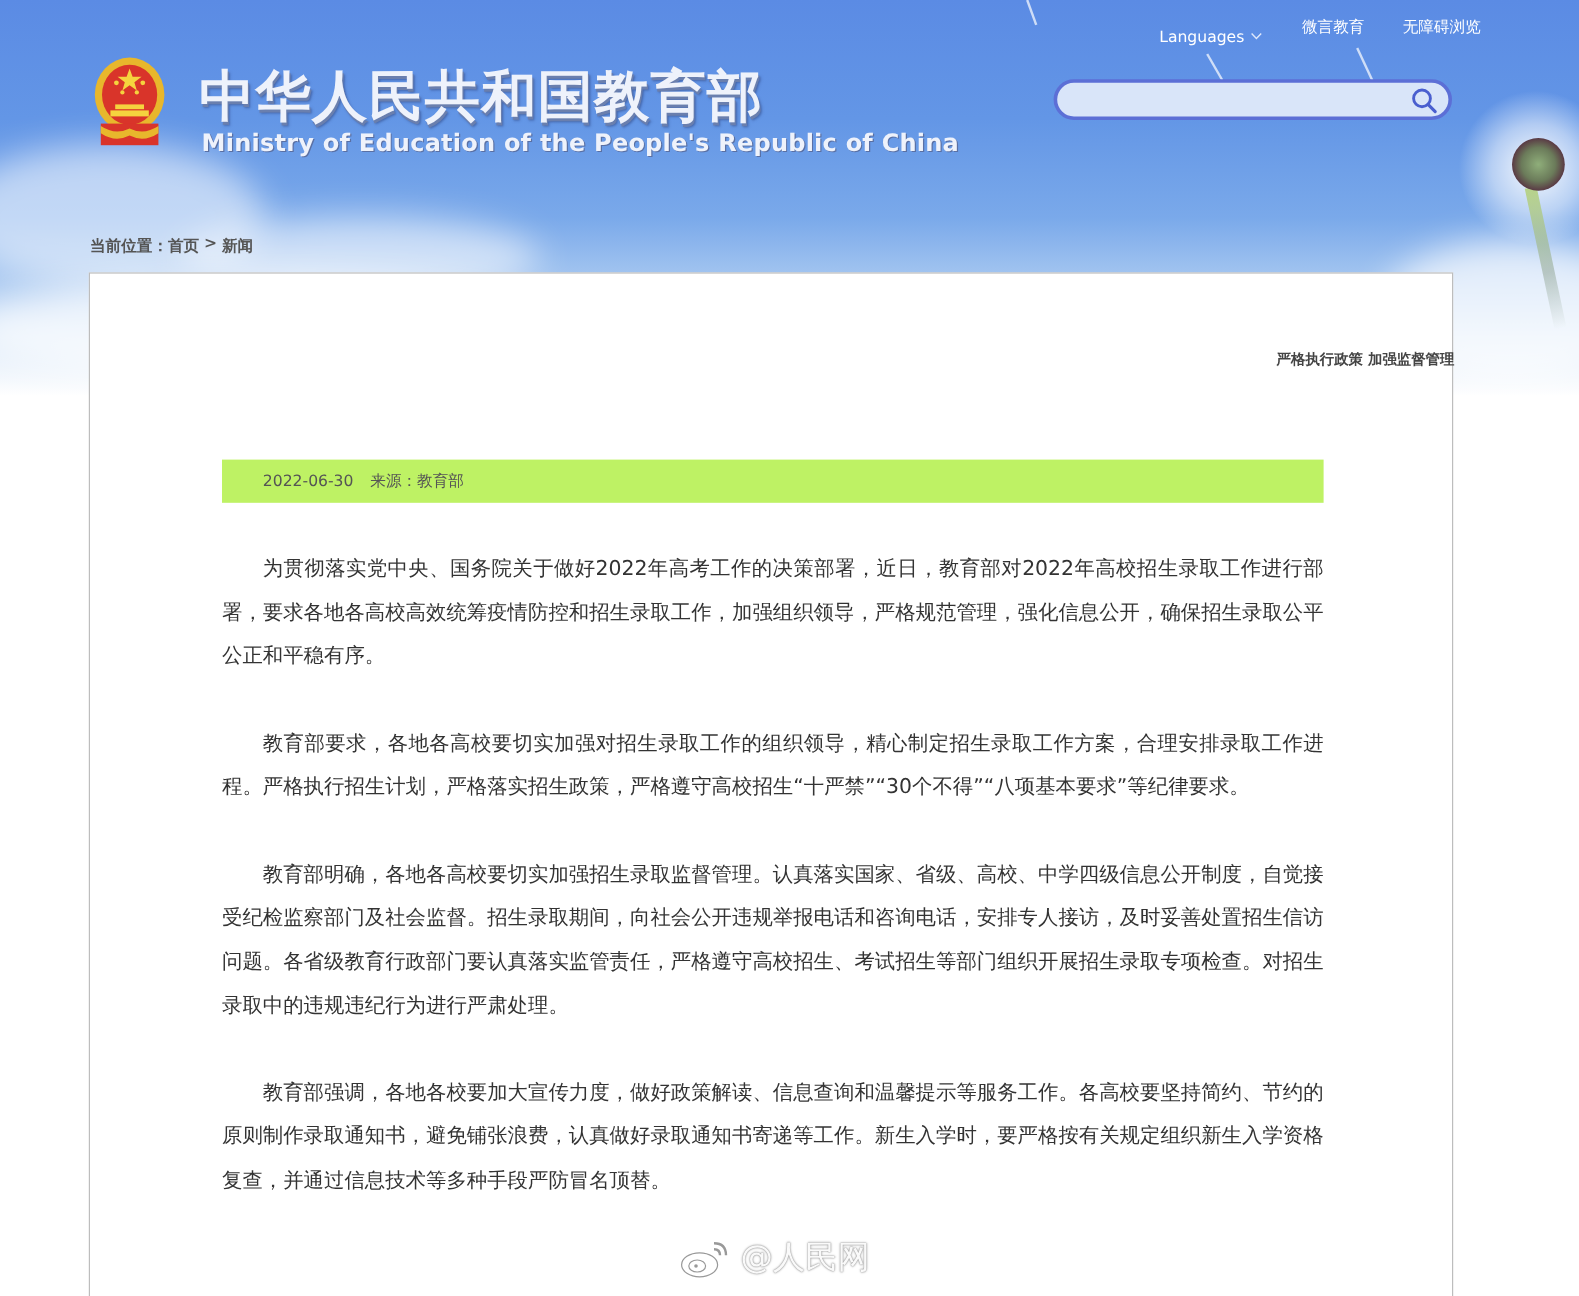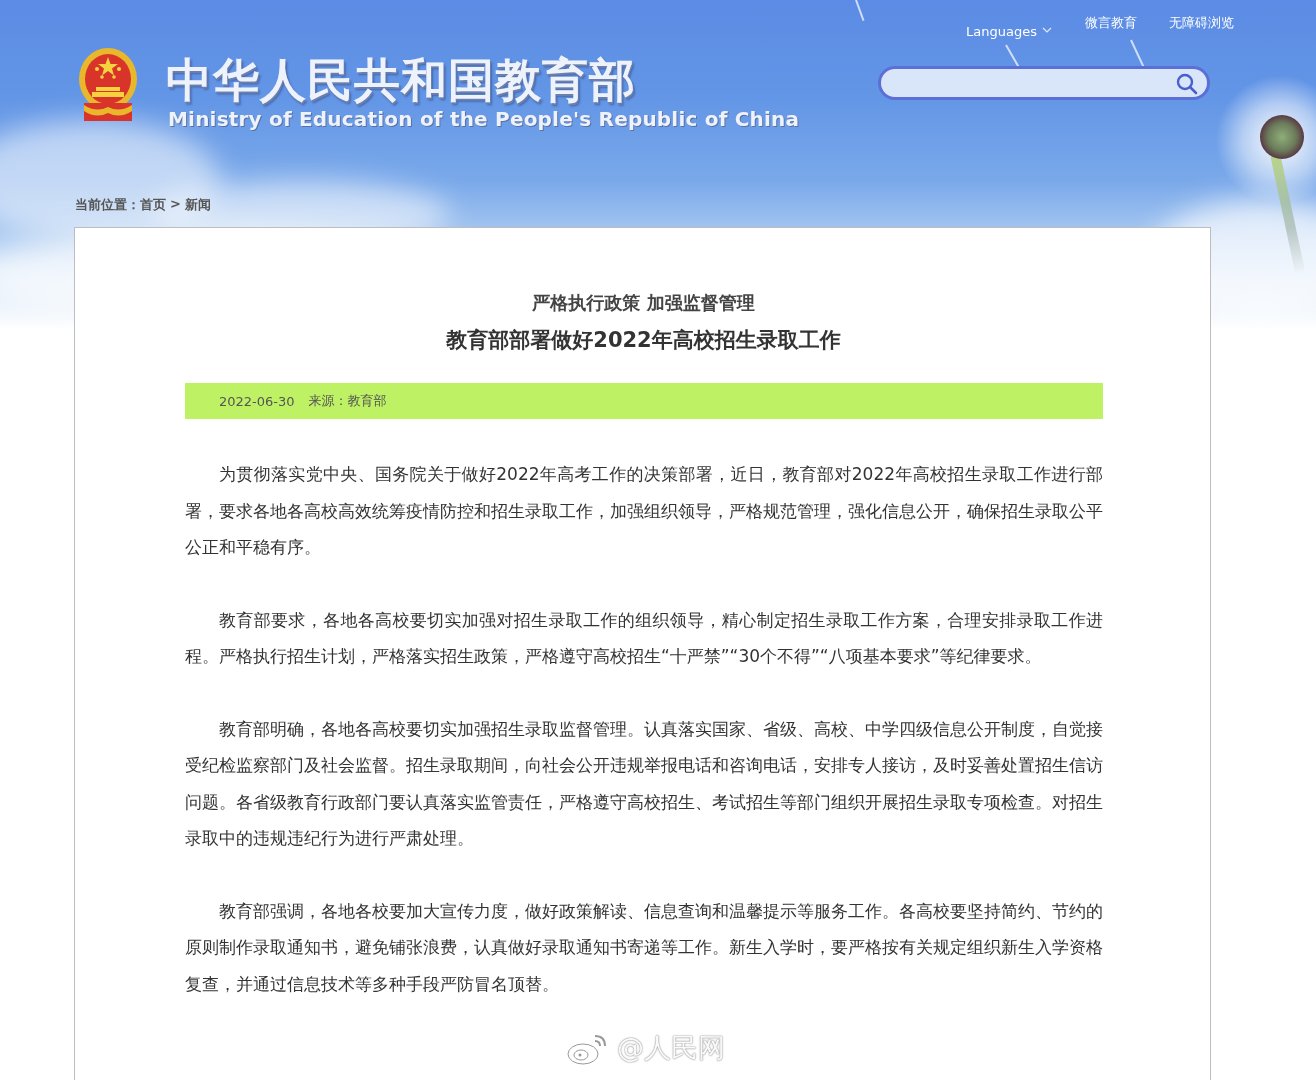--- a/index.html
+++ b/index.html
@@ -62,22 +62,22 @@
 
   .breadcrumb { position: absolute; left: 75px; top: 196px; font-size: 13px; color: #555; display: flex; gap: 0; font-weight: bold; }
   .breadcrumb .crumb { cursor: pointer; }
   .breadcrumb .sep { margin: 0 4px; }
 
   .panel {
     position: absolute; left: 74px; top: 227px; width: 1137px; height: 880px;
     background: #fff; border: 1px solid #bdbdbd;
   }
   .subtitle {
-    position: absolute; left: 0; width: 1137px; top: 63px; text-align: center;
-    font-size: 18px; font-weight: bold; color: #444;
+    position: absolute; left: 0; width: 1137px; top: 63px; text-align: right;
+    font-size: 12px; font-weight: bold; color: #444;
   }
   .headline {
     position: absolute; left: 0; width: 1137px; top: 98px; text-align: center;
     font-size: 21px; font-weight: bold; color: #333;
   }
   .meta-bar {
     position: absolute; left: 110px; top: 155px; width: 918px; height: 36px; background: #bef264;
     font-size: 13px; color: #555; display: flex; align-items: center; padding-left: 34px;
   }
   .meta-bar .source { margin-left: 14px; }
@@ -149,21 +149,20 @@
 
 <div class="breadcrumb">
   <span>当前位置：</span>
   <span class="crumb">首页</span>
   <span class="sep">&gt;</span>
   <span class="crumb">新闻</span>
 </div>
 
 <div class="panel">
   <div class="subtitle">严格执行政策 加强监督管理</div>
-  <div class="headline">教育部部署做好2022年高校招生录取工作</div>
   <div class="meta-bar">
     <span>2022-06-30</span>
     <span class="source">来源：教育部</span>
   </div>
   <div class="article">
     <p>为贯彻落实党中央、国务院关于做好2022年高考工作的决策部署，近日，教育部对2022年高校招生录取工作进行部署，要求各地各高校高效统筹疫情防控和招生录取工作，加强组织领导，严格规范管理，强化信息公开，确保招生录取公平公正和平稳有序。</p>
     <p>教育部要求，各地各高校要切实加强对招生录取工作的组织领导，精心制定招生录取工作方案，合理安排录取工作进程。严格执行招生计划，严格落实招生政策，严格遵守高校招生“十严禁”“30个不得”“八项基本要求”等纪律要求。</p>
     <p>教育部明确，各地各高校要切实加强招生录取监督管理。认真落实国家、省级、高校、中学四级信息公开制度，自觉接受纪检监察部门及社会监督。招生录取期间，向社会公开违规举报电话和咨询电话，安排专人接访，及时妥善处置招生信访问题。各省级教育行政部门要认真落实监管责任，严格遵守高校招生、考试招生等部门组织开展招生录取专项检查。对招生录取中的违规违纪行为进行严肃处理。</p>
     <p>教育部强调，各地各校要加大宣传力度，做好政策解读、信息查询和温馨提示等服务工作。各高校要坚持简约、节约的原则制作录取通知书，避免铺张浪费，认真做好录取通知书寄递等工作。新生入学时，要严格按有关规定组织新生入学资格复查，并通过信息技术等多种手段严防冒名顶替。</p>
   </div>

